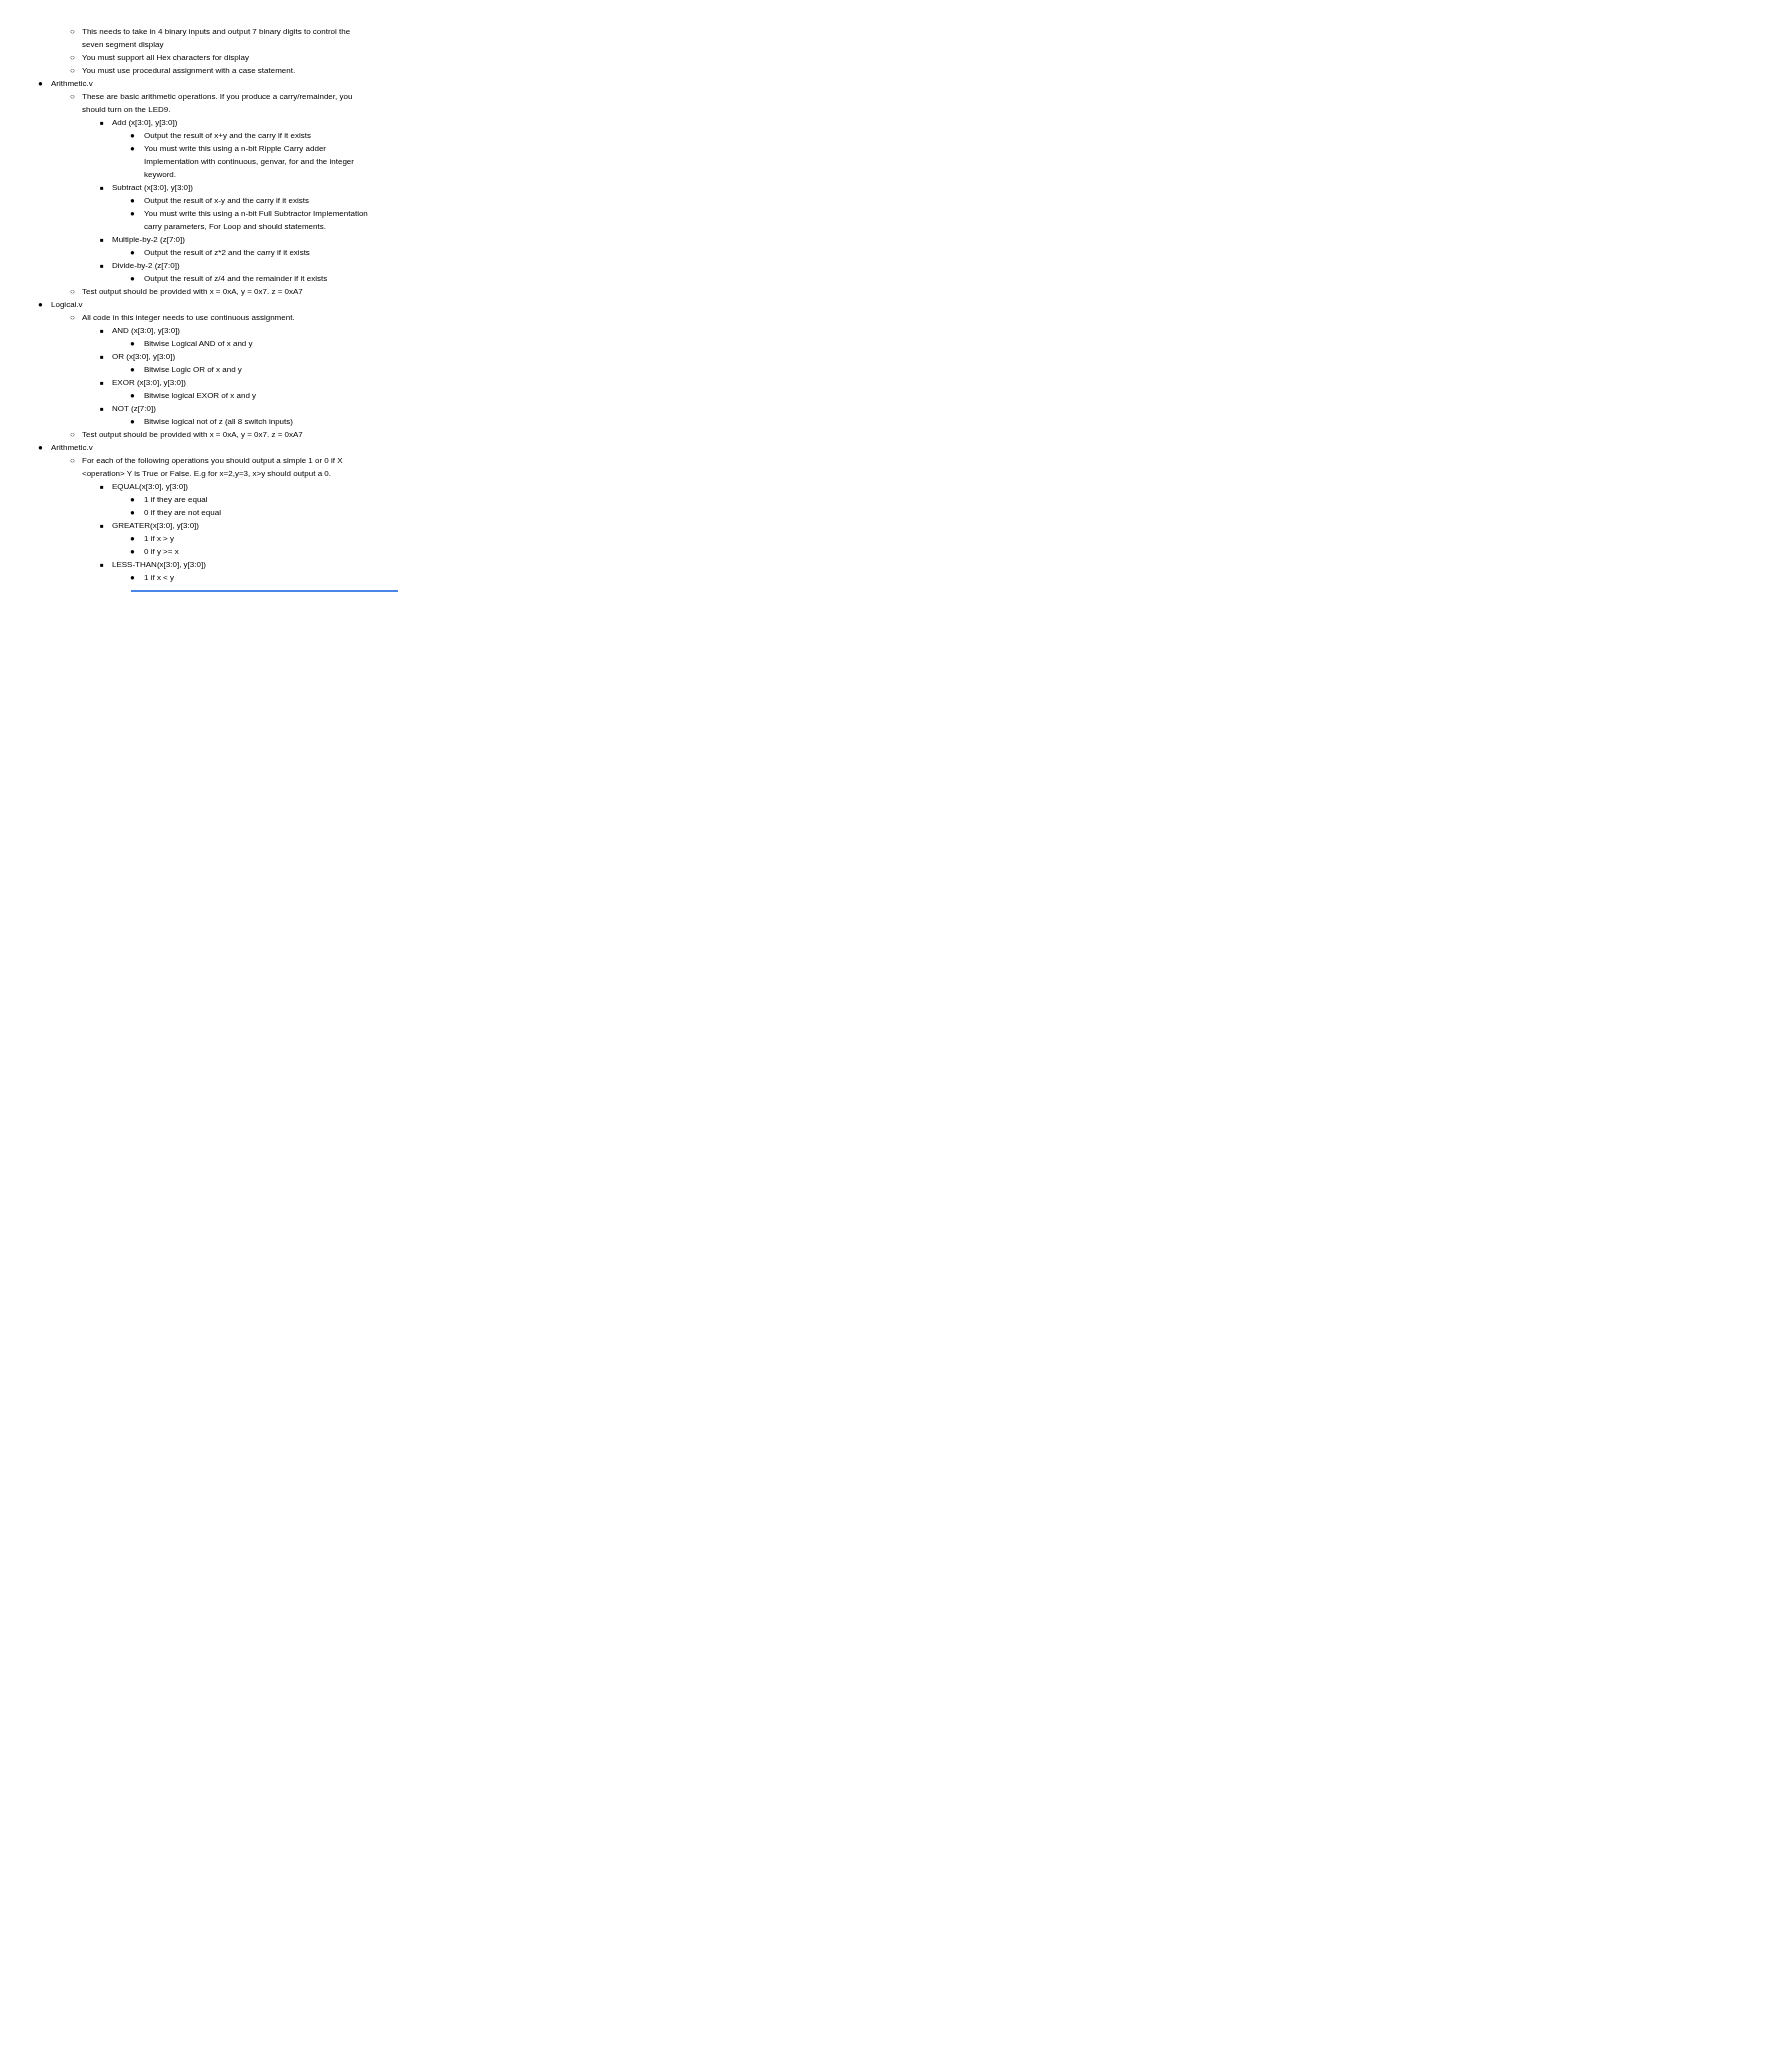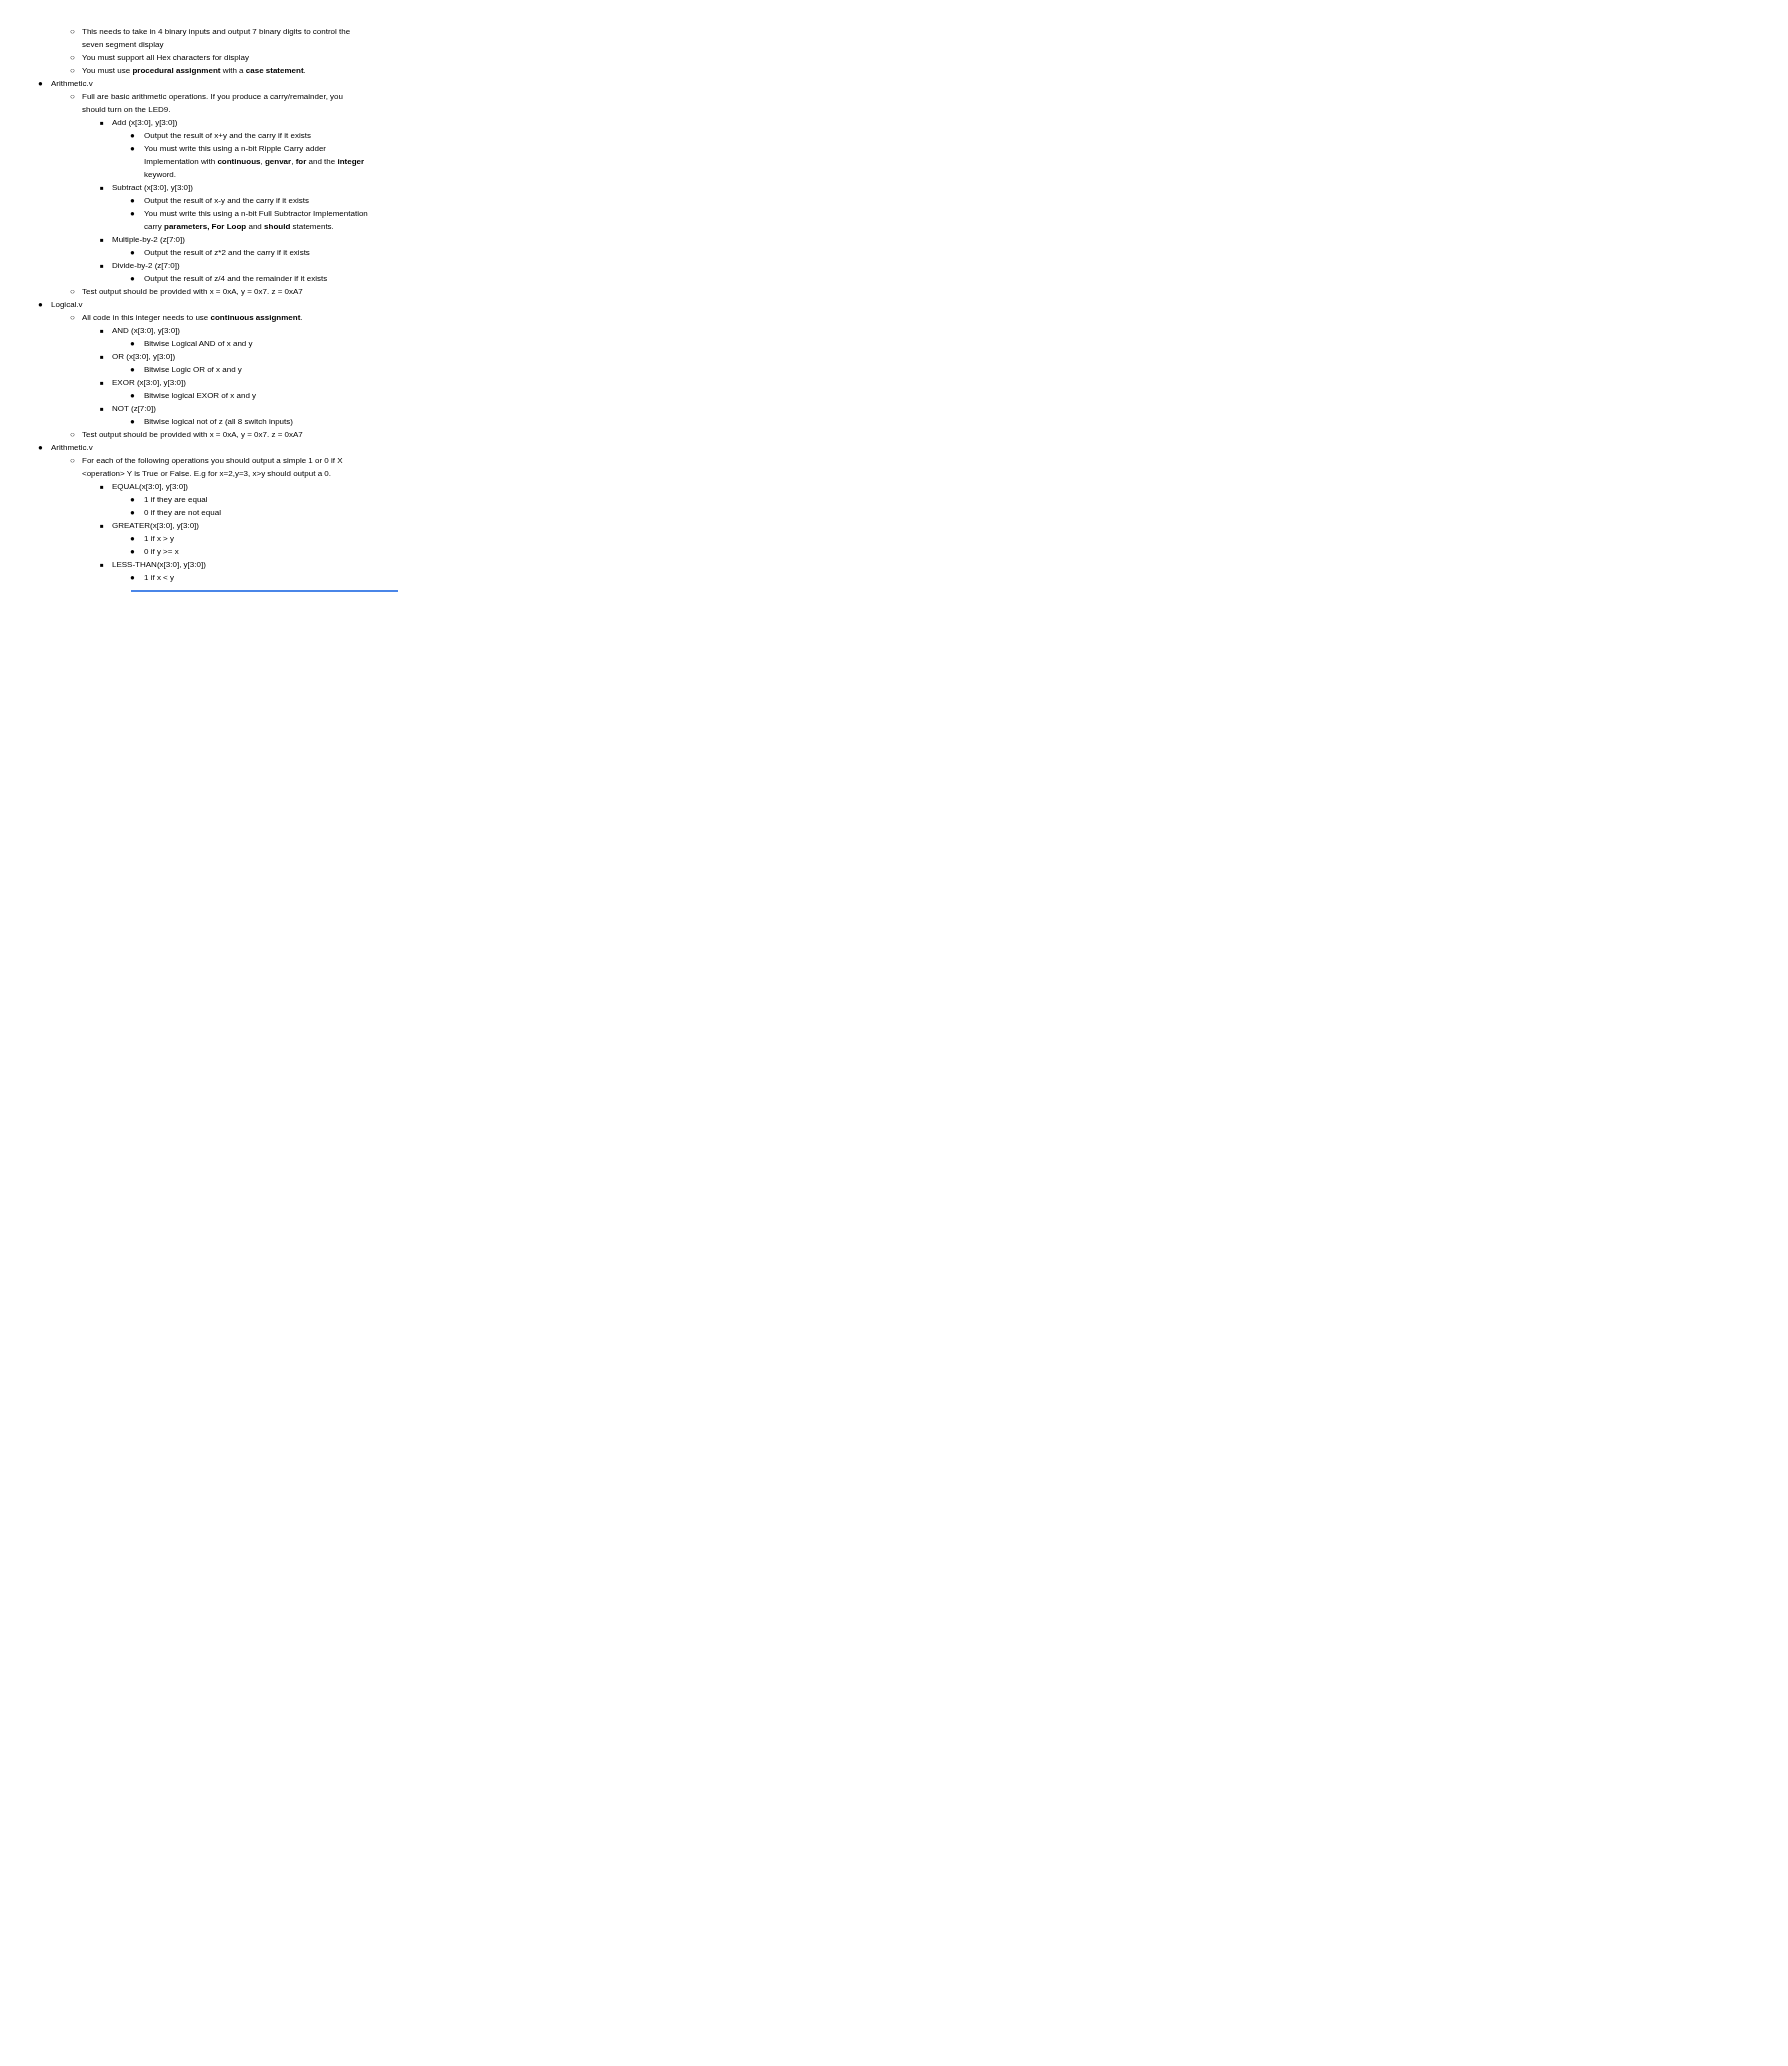--- a/index.html
+++ b/index.html
@@ -38,39 +38,39 @@
   .item.l4 { padding-left: 144px; }
   .marker {
     position: absolute;
     top: 0;
     line-height: 13px;
   }
   .item.l1 .marker { left: 38px;  font-size: 8px; }
   .item.l2 .marker { left: 70px; font-size: 8px; }
   .item.l3 .marker { left: 100px; font-size: 6.2px; }
   .item.l4 .marker { left: 130px; font-size: 8px; }
-  .b { font-weight: bold; }
+  .b { font-weight: normal; }
   .bottom-line {
     position: absolute;
     left: 131px;
     top: 590px;
     width: 267px;
     height: 1.7px;
   }
 </style>
 </head>
 <body>
 
 <div class="page" style="background: rgb(255, 255, 255);">
   <div class="content">
       <div class="item l2"><span class="marker">○</span><span class="txt"><span>This needs to take in 4 binary inputs and output 7 binary digits to control the</span><br><span>seven segment display</span></span></div>
       <div class="item l2"><span class="marker">○</span><span class="txt"><span>You must support all Hex characters for display</span></span></div>
       <div class="item l2"><span class="marker">○</span><span class="txt"><span>You must use </span><span class="b">procedural assignment</span><span> with a </span><span class="b">case statement</span><span>.</span></span></div>
       <div class="item l1"><span class="marker">●</span><span class="txt"><span>Arithmetic.v</span></span></div>
-      <div class="item l2"><span class="marker">○</span><span class="txt"><span>Full are basic arithmetic operations. If you produce a carry/remainder, you</span><br><span>should turn on the LED9.</span></span></div>
+      <div class="item l2"><span class="marker">○</span><span class="txt"><span>These are basic arithmetic operations. If you produce a carry/remainder, you</span><br><span>should turn on the LED9.</span></span></div>
       <div class="item l3"><span class="marker">■</span><span class="txt"><span>Add (x[3:0], y[3:0])</span></span></div>
       <div class="item l4"><span class="marker">●</span><span class="txt"><span>Output the result of x+y and the carry if it exists</span></span></div>
       <div class="item l4"><span class="marker">●</span><span class="txt"><span>You must write this using a n-bit Ripple Carry adder</span><br><span>Implementation with </span><span class="b">continuous</span><span>, </span><span class="b">genvar</span><span>, </span><span class="b">for</span><span> and the </span><span class="b">integer</span><br><span>keyword.</span></span></div>
       <div class="item l3"><span class="marker">■</span><span class="txt"><span>Subtract (x[3:0], y[3:0])</span></span></div>
       <div class="item l4"><span class="marker">●</span><span class="txt"><span>Output the result of x-y and the carry if it exists</span></span></div>
       <div class="item l4"><span class="marker">●</span><span class="txt"><span>You must write this using a n-bit Full Subtractor Implementation</span><br><span>carry </span><span class="b">parameters, For Loop</span><span> and </span><span class="b">should</span><span> statements.</span></span></div>
       <div class="item l3"><span class="marker">■</span><span class="txt"><span>Multiple-by-2 (z[7:0])</span></span></div>
       <div class="item l4"><span class="marker">●</span><span class="txt"><span>Output the result of z*2 and the carry if it exists</span></span></div>
       <div class="item l3"><span class="marker">■</span><span class="txt"><span>Divide-by-2 (z[7:0])</span></span></div>
       <div class="item l4"><span class="marker">●</span><span class="txt"><span>Output the result of z/4 and the remainder if it exists</span></span></div>

